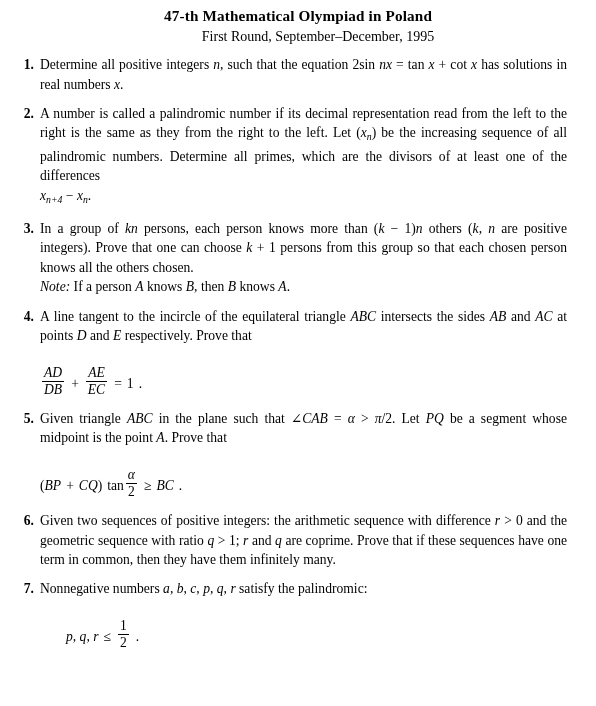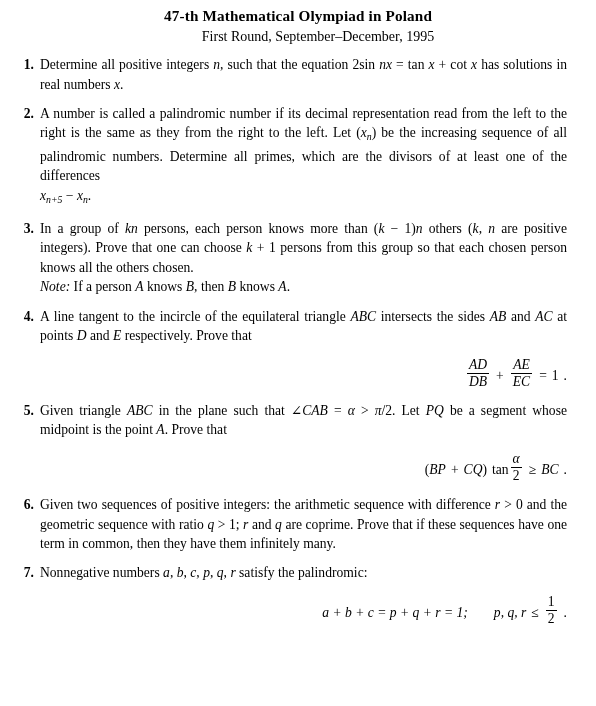--- a/index.html
+++ b/index.html
@@ -76,23 +76,23 @@
   }
   .num {
     font-style: normal;
   }
   sub {
     font-size: 0.72em;
     vertical-align: -0.28em;
     font-style: italic;
   }
   .display {
-    text-align: right;
+    text-align: left;
     font-size: 13.6px;
-    margin-top: 14px;
+    margin-top: 22px;
     margin-bottom: 4px;
     line-height: 1.0;
   }
   .mrow {
     display: inline-flex;
     align-items: center;
     justify-content: center;
     gap: 0;
   }
   .frac {
@@ -137,21 +137,21 @@
   <div class="problems">
 
     <div class="problem">
       <div class="pnum">1.</div>
       <div class="ptext"><span>Determine all positive integers</span> <i class="v">n</i><span>, such that the equation</span> <span class="num">2</span><span class="op">sin</span> <i class="v">nx</i> <span class="op">=</span> <span class="op">tan</span> <i class="v">x</i> <span class="op">+</span> <span class="op">cot</span> <i class="v">x</i> <span>has solutions in real numbers</span> <i class="v">x</i><span>.</span></div>
     </div>
 
     <div class="problem">
       <div class="pnum">2.</div>
       <div class="ptext"><span>A number is called a palindromic number if its decimal representation read from the left to the right is the same as they from the right to the left. Let (</span><i class="v">x</i><sub>n</sub><span>) be the increasing sequence of all palindromic numbers. Determine all primes, which are the divisors of at least one of the differences</span></div>
-      <div class="ptext last-left"><i class="v">x</i><sub>n+5</sub> <span class="op">−</span> <i class="v">x</i><sub>n</sub><span>.</span></div>
+      <div class="ptext last-left"><i class="v">x</i><sub>n+4</sub> <span class="op">−</span> <i class="v">x</i><sub>n</sub><span>.</span></div>
     </div>
 
     <div class="problem">
       <div class="pnum">3.</div>
       <div class="ptext"><span>In a group of</span> <i class="v">kn</i> <span>persons, each person knows more than (</span><i class="v">k</i> <span>− 1)</span><i class="v">n</i> <span>others (</span><i class="v">k</i><span>,</span> <i class="v">n</i> <span>are positive integers). Prove that one can choose</span> <i class="v">k</i> <span>+ 1 persons from this group so that each chosen person knows all the others chosen.</span></div>
       <div class="ptext last-left"><span class="note-it">Note:</span> <span>If a person</span> <i class="v">A</i> <span>knows</span> <i class="v">B</i><span>, then</span> <i class="v">B</i> <span>knows</span> <i class="v">A</i><span>.</span></div>
     </div>
 
     <div class="problem">
       <div class="pnum">4.</div>
@@ -213,21 +213,20 @@
     <div class="problem">
       <div class="pnum">6.</div>
       <div class="ptext"><span>Given two sequences of positive integers: the arithmetic sequence with difference</span> <i class="v">r</i> <span>&gt; 0 and the geometric sequence with ratio</span> <i class="v">q</i> <span>&gt; 1;</span> <i class="v">r</i> <span>and</span> <i class="v">q</i> <span>are coprime. Prove that if these sequences have one term in common, then they have them infinitely many.</span></div>
     </div>
 
     <div class="problem">
       <div class="pnum">7.</div>
       <div class="ptext last-left"><span>Nonnegative numbers</span> <i class="v">a</i><span>,</span> <i class="v">b</i><span>,</span> <i class="v">c</i><span>,</span> <i class="v">p</i><span>,</span> <i class="v">q</i><span>,</span> <i class="v">r</i> <span>satisfy the palindromic:</span></div>
       <div class="display">
         <span class="mrow">
-          <i class="v">a + b + c = p + q + r = 1;</i>
           <span class="spc-wide"></span>
           <i class="v">p, q, r</i>
             <span class="spc"></span>
             <span class="op">≤</span>
             <span class="spc"></span>
           <span class="frac upright">
             <span class="top">1</span>
             <span class="bar"></span>
             <span class="bot">2</span>
           </span>

